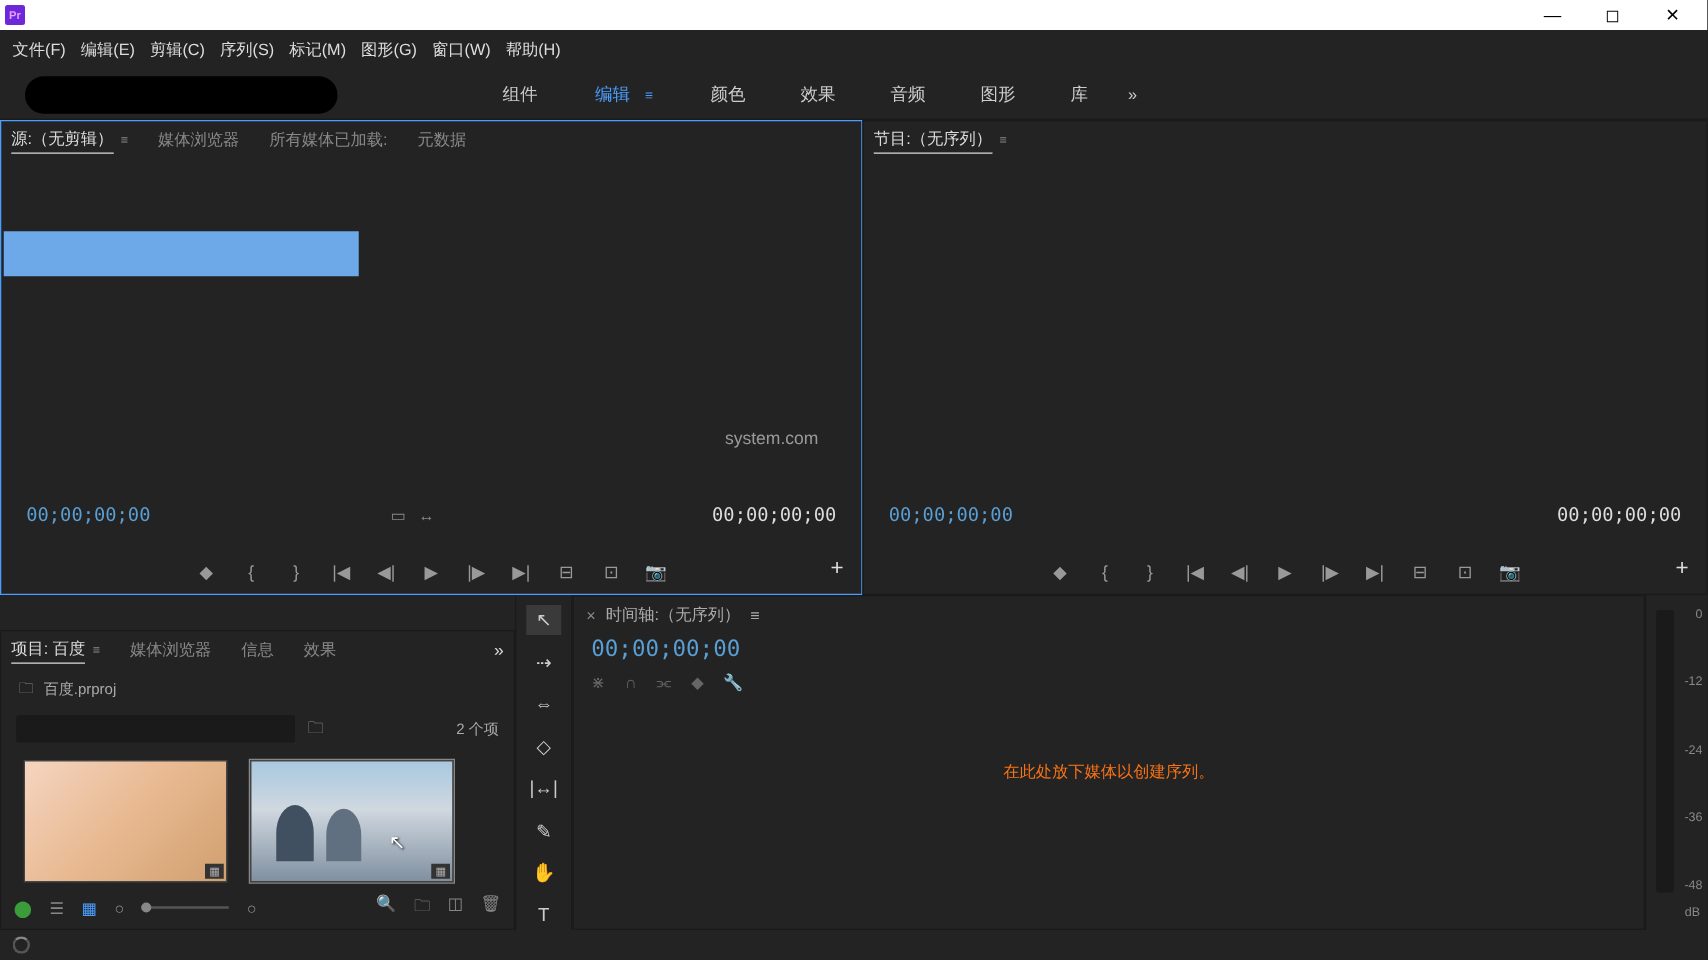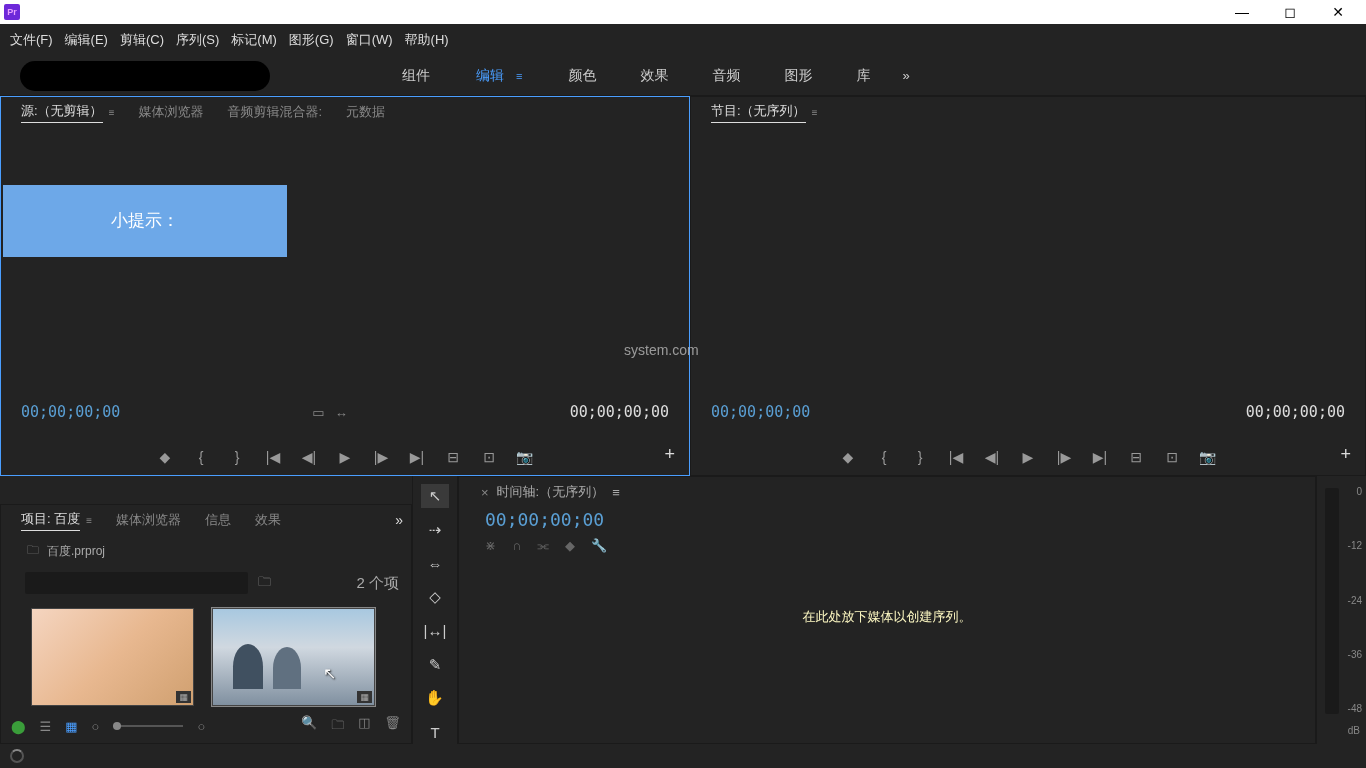--- a/index.html
+++ b/index.html
@@ -19,21 +19,21 @@
   .workspace-row { height: 40px; background: #232323; display: flex; align-items: center; border-bottom: 1px solid #1a1a1a; }
   .obscured-logo { width: 250px; height: 30px; background: #000; border-radius: 15px; margin-left: 20px; }
   .workspace-tabs { margin-left: 130px; display: flex; gap: 40px; color: #ccc; font-size: 14px; }
   .workspace-tabs span { cursor: pointer; padding: 4px 2px; }
   .workspace-tabs span.active { color: #4a9eff; }
   .ws-more { margin-left: 30px; color: #ccc; cursor: pointer; }
   .ws-indicator { color: #4a9eff; margin-left: 8px; font-size: 11px; }
   
   
   .main-grid { display: flex; height: 380px; }
-  .panel { background: #232323; border: 1px solid #1a1a1a; position: relative; padding-left: 12px; }
+  .panel { background: #232323; border: 1px solid #1a1a1a; position: relative; }
   
   
   .source-panel { width: 690px; border: 1px solid #4a9eff; }
   .panel-tabs { display: flex; align-items: center; height: 30px; padding: 0 8px; gap: 24px; color: #888; font-size: 13px; }
   .panel-tabs span { cursor: pointer; }
   .panel-tabs span.active { color: #ddd; border-bottom: 1px solid #ddd; padding-bottom: 2px; }
   .panel-tabs .menu-icon { font-size: 10px; color: #888; margin-left: -18px; }
   
   
   .tip-box { position: absolute; left: 2px; top: 88px; width: 284px; background: #6da8e8; color: #fff; padding: 18px 0; text-align: center; font-size: 17px; line-height: 2.1; }
@@ -47,35 +47,35 @@
   
   .transport { position: absolute; bottom: 10px; left: 0; right: 0; display: flex; align-items: center; justify-content: center; gap: 18px; color: #999; font-size: 14px; }
   .transport span { cursor: pointer; width: 18px; text-align: center; }
   .plus-btn { position: absolute; right: 14px; bottom: 10px; color: #ddd; font-size: 18px; cursor: pointer; }
   
   
   .program-panel { flex: 1; }
   
   
   .watermark { position: absolute; left: 580px; top: 350px; font-size: 42px; font-weight: bold; color: #ccc; opacity: 0.7; pointer-events: none; font-family: Arial; letter-spacing: -2px; z-index: 100; }
-  .watermark small { font-size: 14px; font-weight: normal; display: block; margin-top: -8px; margin-left: 44px; letter-spacing: 0; }
+  .watermark small { font-size: 14px; font-weight: normal; display: block; margin-top: -8px; letter-spacing: 0; }
   
   
   .lower-grid { display: flex; height: 268px; }
   
   
   .project-panel { width: 412px; margin-top: 28px; }
   .proj-name-row { padding: 6px 14px; color: #aaa; font-size: 12px; display: flex; align-items: center; gap: 8px; }
   .folder-icon { color: #888; }
   .search-row { display: flex; align-items: center; padding: 4px 12px; gap: 10px; }
   .search-input { flex: 0 0 200px; background: #1a1a1a; border: none; height: 22px; border-radius: 2px; padding: 0 24px 0 6px; color: #ddd; position: relative; }
   .search-wrap { position: relative; }
   .search-wrap::before { content: "🔍"; position: absolute; left: 6px; top: 3px; font-size: 11px; color: #888; }
   .bin-icon { color: #888; font-size: 13px; }
-  .item-count { margin-left: auto; color: #aaa; font-size: 15px; }
+  .item-count { margin-left: auto; color: #aaa; font-size: 12px; }
   
   .thumbs-area { display: flex; gap: 18px; padding: 10px 18px; }
   .thumb { width: 163px; height: 98px; background: #555; border: 1px solid #444; position: relative; }
   .thumb.selected { outline: 1px solid #888; }
   .thumb .badge { position: absolute; right: 2px; bottom: 2px; background: #333; color: #aaa; font-size: 9px; padding: 1px 3px; }
   .thumb1 { background: linear-gradient(135deg, #f5d5c0, #e8b890, #d0a070); }
   .thumb2 { background: linear-gradient(180deg, #a8c8e0 0%, #d0d8e0 40%, #8090a0 100%); }
   .thumb2::after { content: ""; position: absolute; left: 20px; top: 35px; width: 30px; height: 45px; background: #405060; border-radius: 50% 50% 0 0; }
   .thumb2::before { content: ""; position: absolute; left: 60px; top: 38px; width: 28px; height: 42px; background: #607080; border-radius: 50% 50% 0 0; }
   .cursor-fake { position: absolute; left: 110px; top: 55px; color: #fff; font-size: 16px; text-shadow: 1px 1px 2px #000; }
@@ -94,21 +94,21 @@
   .tools-col span.active { background: #3a3a3a; }
   .tool-arrow { color: #4a9eff; }
   
   
   .timeline-panel { flex: 1; position: relative; }
   .tl-header { display: flex; align-items: center; padding: 6px 10px; gap: 8px; color: #aaa; font-size: 13px; }
   .tl-close { color: #888; }
   .tl-time { padding: 2px 14px; color: #5a9fd4; font-family: monospace; font-size: 18px; }
   .tl-icons { display: flex; gap: 16px; padding: 6px 14px; color: #666; font-size: 13px; }
   .tl-icons span.lit { color: #ddd; }
-  .tl-drop-msg { position: absolute; left: 50%; top: 50%; transform: translate(-50%, -10%); color: #fef9c3; font-size: 13px; }
+  .tl-drop-msg { position: absolute; left: 50%; top: 50%; transform: translate(-50%, -10%); color: #f97316; font-size: 13px; }
   
   
   .audio-meter { width: 50px; background: #232323; border-left: 1px solid #1a1a1a; padding: 8px 4px; position: relative; }
   .meter-track { position: absolute; left: 8px; top: 12px; bottom: 30px; width: 14px; background: #1a1a1a; border-radius: 2px; }
   .meter-labels { position: absolute; right: 4px; top: 10px; bottom: 30px; display: flex; flex-direction: column; justify-content: space-between; color: #888; font-size: 10px; text-align: right; }
   .meter-db { position: absolute; right: 6px; bottom: 8px; color: #888; font-size: 10px; }
   
   
   .statusbar { height: 24px; background: #232323; display: flex; align-items: center; padding: 0 10px; color: #aaa; font-size: 12px; position: absolute; bottom: 0; left: 0; right: 0; }
   .status-spinner { width: 14px; height: 14px; border: 2px solid #555; border-top-color: #888; border-radius: 50%; margin-right: 20px; }
@@ -152,25 +152,24 @@
   <span class="ws-more">»</span>
 </div>
 
 <div class="main-grid">
 
   <div class="panel source-panel">
     <div class="panel-tabs">
       <span class="active">源:（无剪辑）</span>
       <span class="menu-icon">≡</span>
       <span>媒体浏览器</span>
-      <span>音频剪辑混合器:</span>
+      <span>所有媒体已加载:</span>
       <span>元数据</span>
     </div>
     <div class="tip-box">
-      <div>小提示：</div>
     </div>
     <div class="tc-row">
       <span class="tc-left">00;00;00;00</span>
       <div class="tc-icons">
         <span>▭</span>
         <span>↔</span>
       </div>
       <span class="tc-right">00;00;00;00</span>
     </div>
     <div class="transport">

